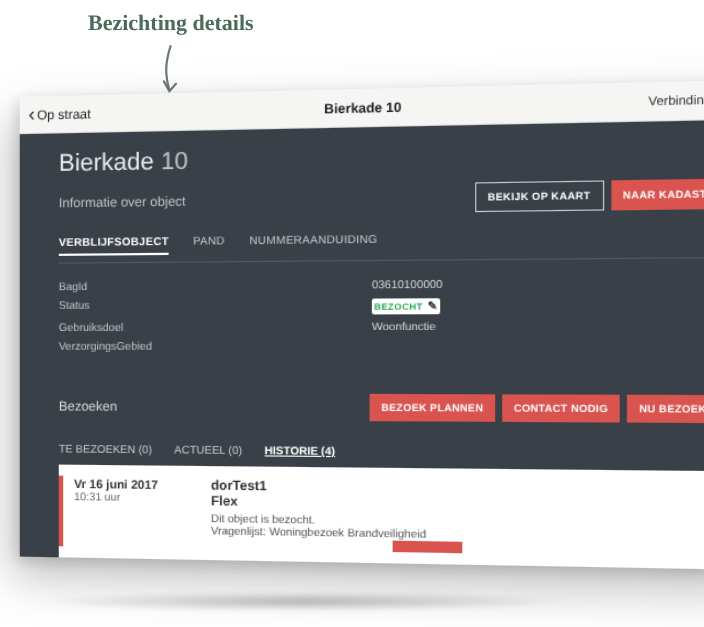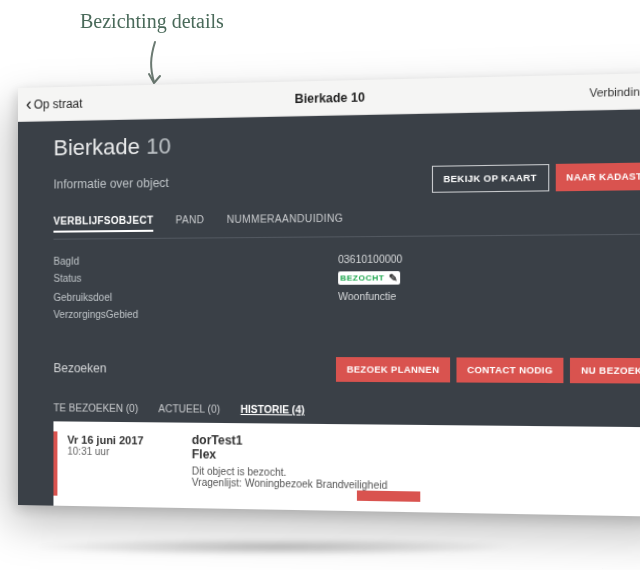--- a/index.html
+++ b/index.html
@@ -3,21 +3,21 @@
 <meta charset="utf-8">
 <style>
   * { box-sizing: border-box; margin: 0; padding: 0; }
   html, body { width: 640px; height: 570px; background: #fff; font-family: -apple-system, "Helvetica Neue", Arial, sans-serif; overflow: hidden; }
   .annotation {
     position: absolute;
     top: 10px; left: 80px;
     font-family: "Comic Sans MS", "Segoe Script", cursive;
     color: #4a6a5a;
     font-size: 20px;
-    font-weight: 400;
+    font-weight: 700;
   }
   .arrow {
     position: absolute;
     top: 40px; left: 140px;
     width: 30px; height: 50px;
   }
   .scene {
     position: absolute;
     top: 88px; left: 18px;
     width: 620px; height: 470px;

